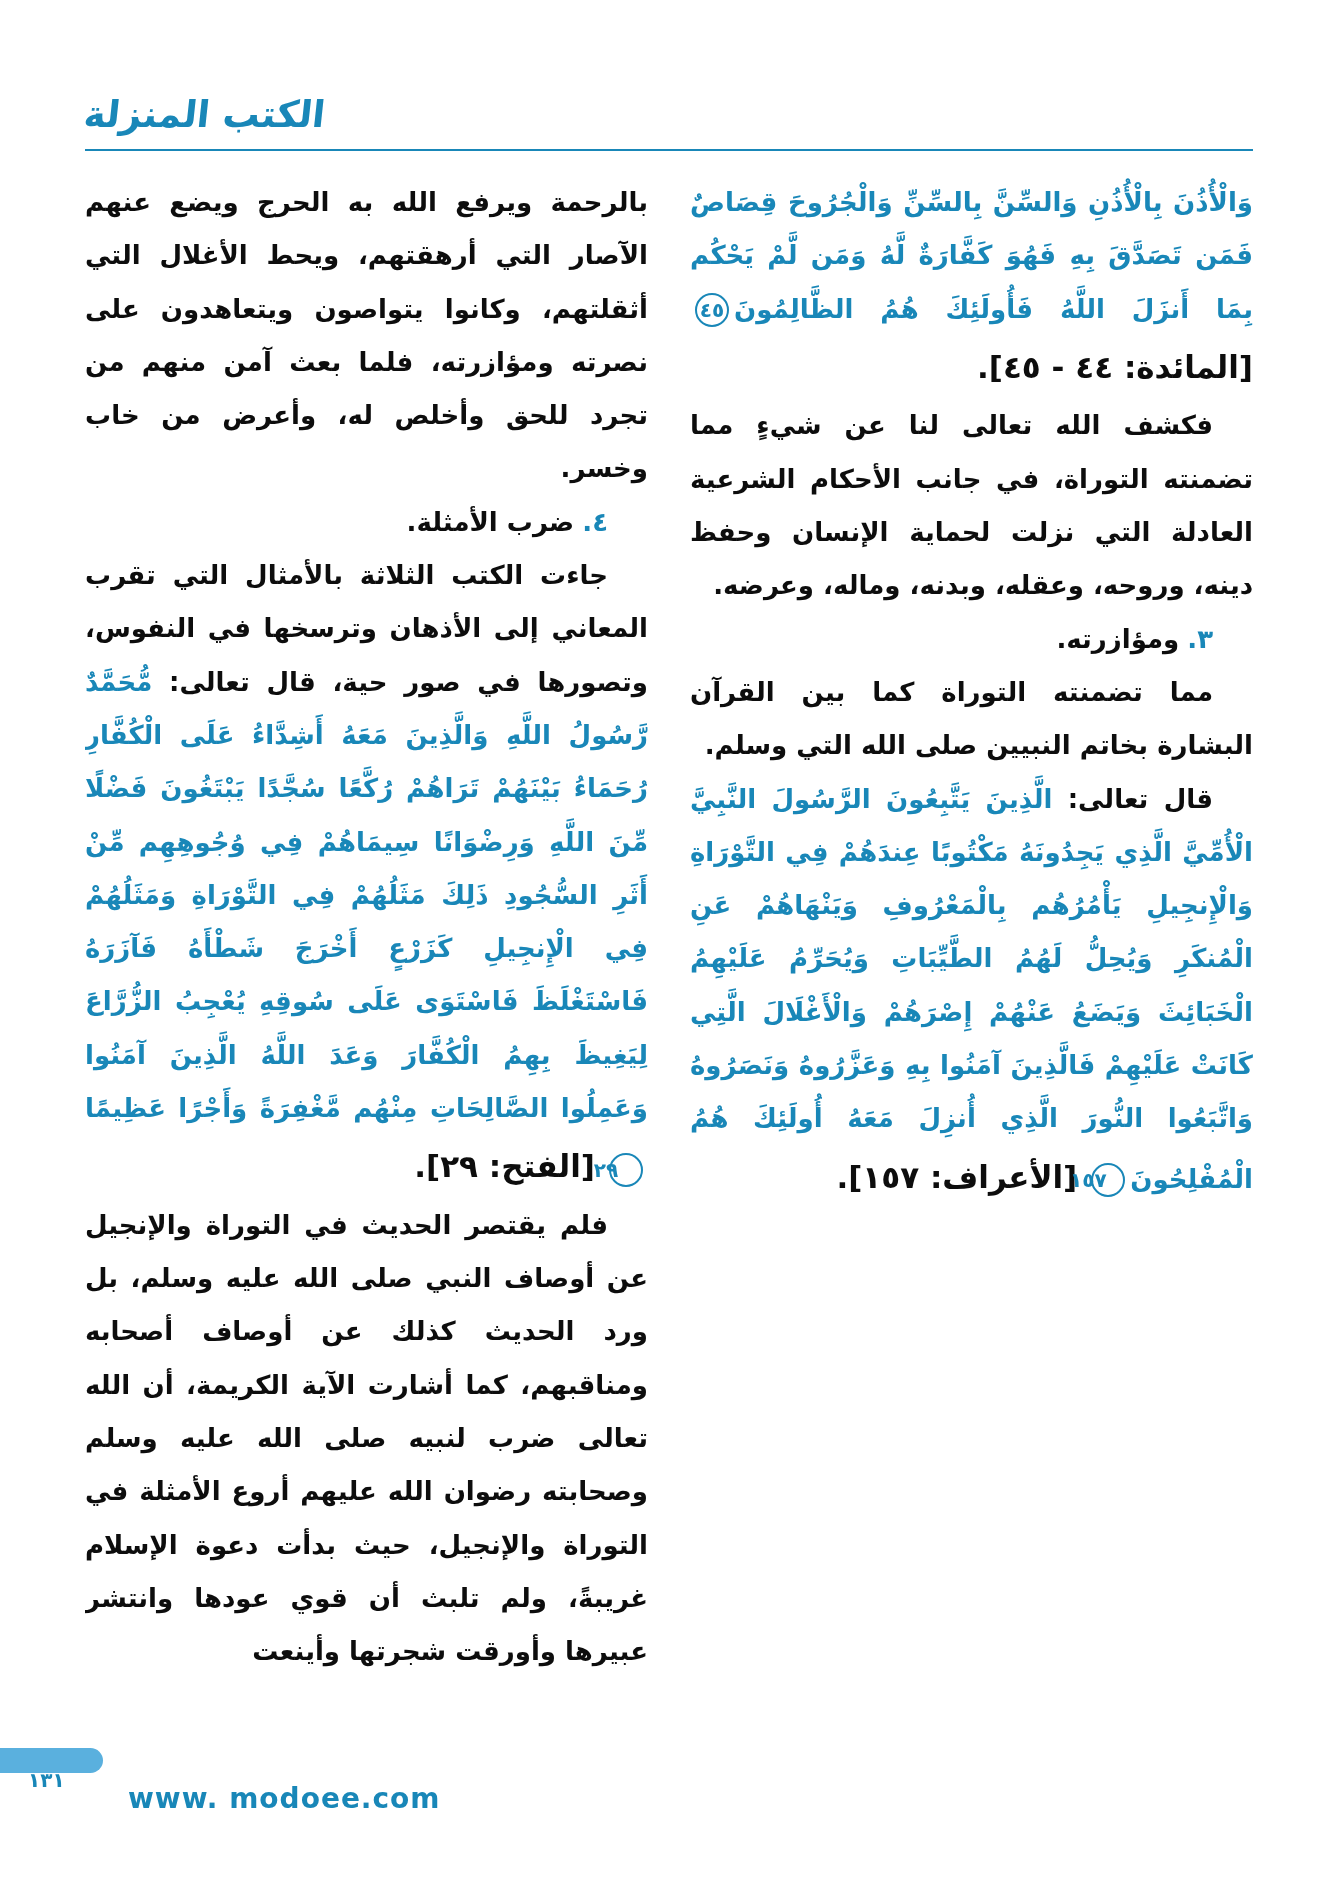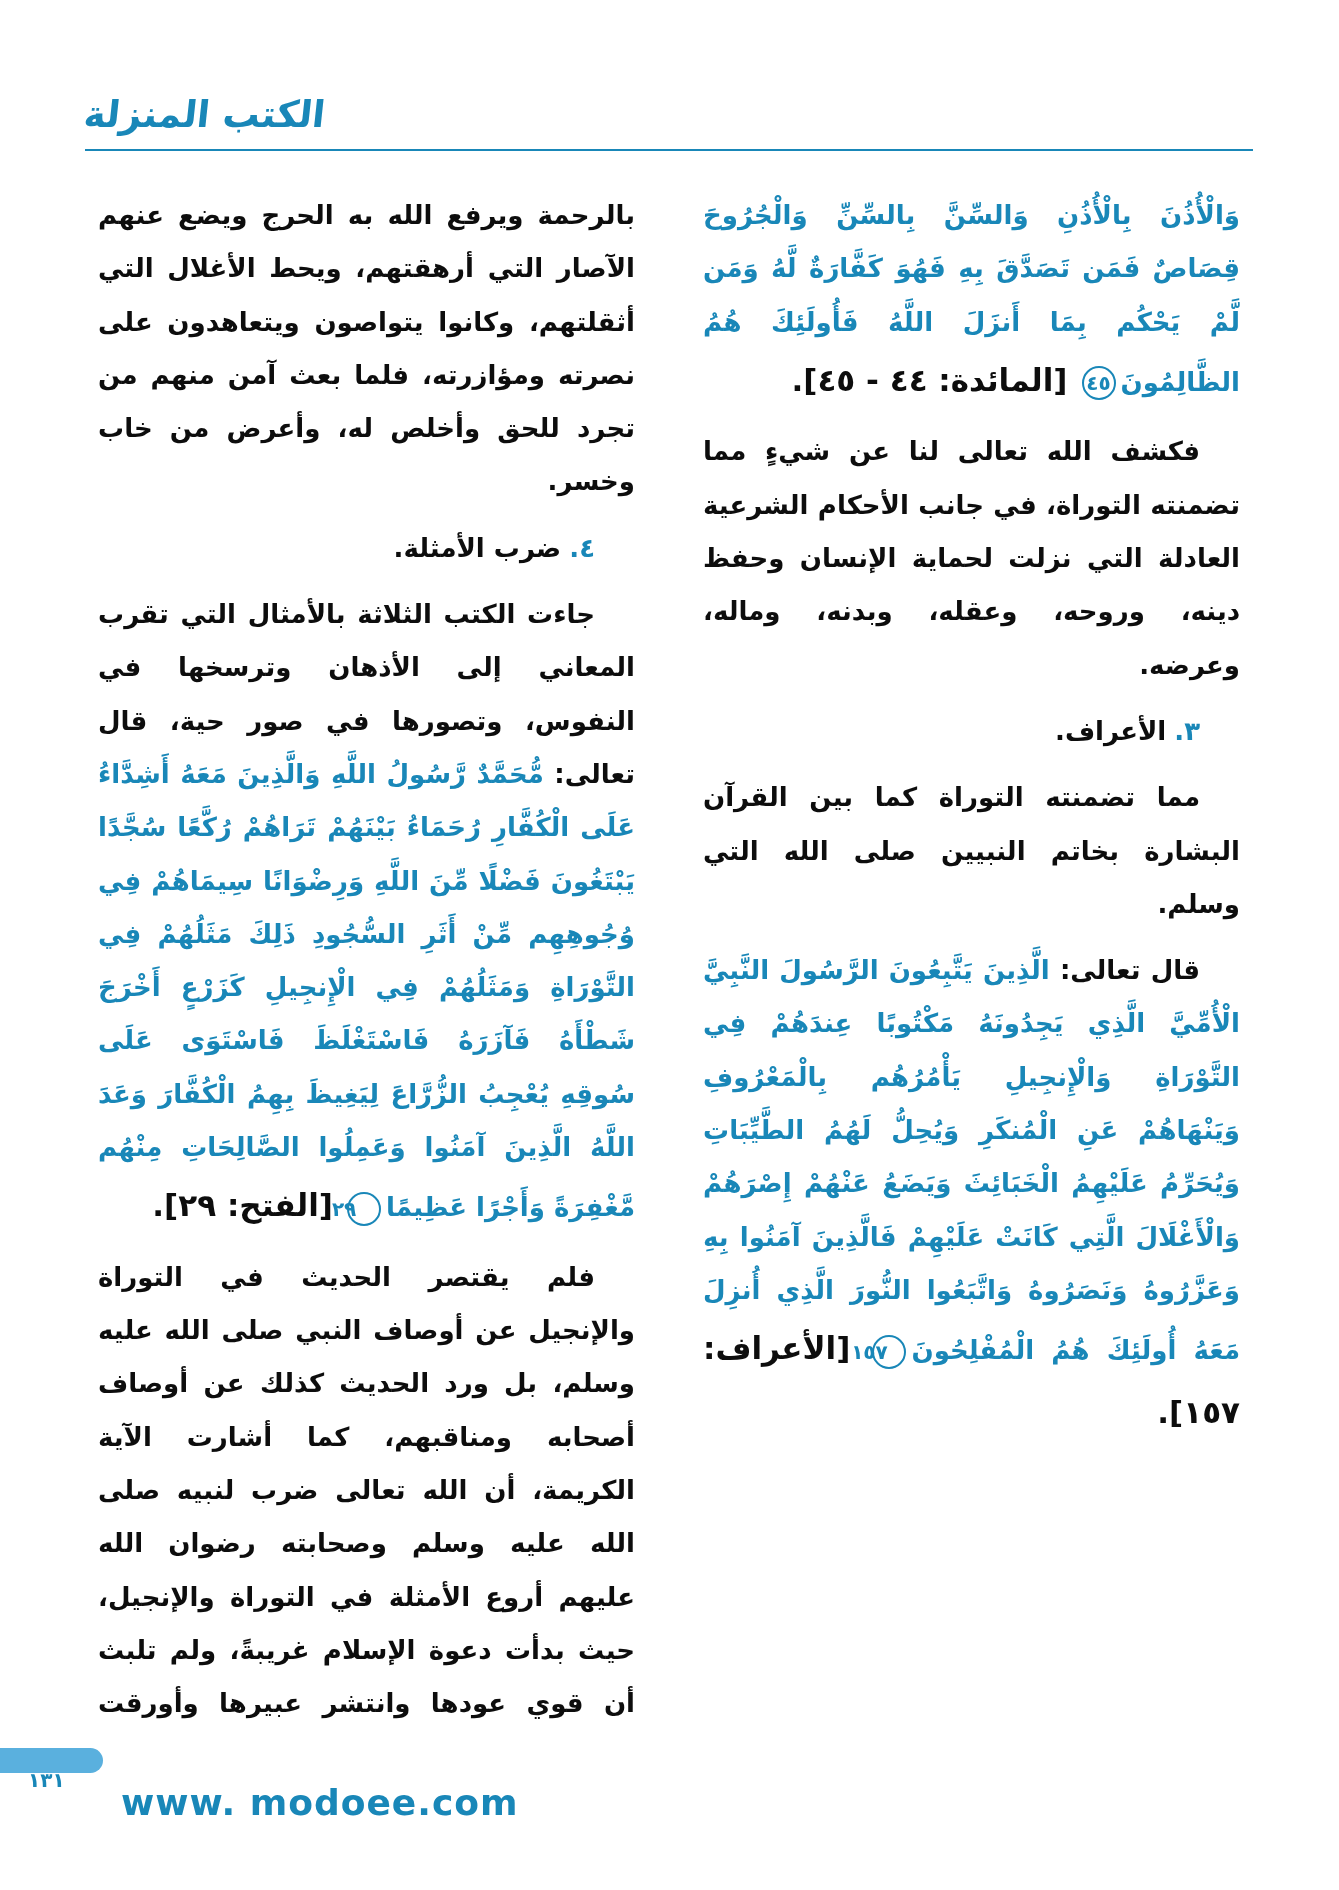--- a/index.html
+++ b/index.html
@@ -25,21 +25,21 @@
   }
   
   .main{
     position:absolute;top:176px;right:86px;left:85px;
     height:1548px;
     display:flex;gap:42px;
     overflow:hidden;
   }
   .col{flex:1 1 0;min-width:0;}
   .para{
-    margin:13px;
+    margin:0;
     font-size:26px;
     line-height:2.05;
     text-align:justify;
     color:#0d0d0d;
     font-weight:bold;
   }
   .para.indent{text-indent:40px;}
   .quran{color:#1987b8;font-weight:bold;}
   .ref{color:#0d0d0d;font-size:31px;}
   .heading .num{color:#1987b8;margin-left:8px;}
@@ -57,41 +57,41 @@
     width:103px;height:25px;
     background:#5ab0de;
     border-radius:0 14px 14px 0;
   }
   .page-number{
     position:absolute;top:1768px;left:28px;
     color:#1987b8;font-size:20px;font-weight:bold;
     direction:ltr;
   }
   .website{
-    position:absolute;top:1782px;left:121px;
-    color:#1987b8;font-size:36px;font-weight:bold;
+    position:absolute;top:1782px;left:128px;
+    color:#1987b8;font-size:28px;font-weight:bold;
     direction:ltr;letter-spacing:1px;
   }
 </style>
 </head>
 <body>
 
 <div class="page">
 
   <div class="logo">الكتب المنزلة</div>
   <div class="header-rule"></div>
 
   <div class="main">
 
     <div class="col">
       <p class="para"><span class="quran">وَالْأُذُنَ بِالْأُذُنِ وَالسِّنَّ بِالسِّنِّ وَالْجُرُوحَ قِصَاصٌ فَمَن تَصَدَّقَ بِهِ فَهُوَ كَفَّارَةٌ لَّهُ وَمَن لَّمْ يَحْكُم بِمَا أَنزَلَ اللَّهُ فَأُولَئِكَ هُمُ الظَّالِمُونَ</span><span class="ayah-marker">٤٥</span> <span class="ref">[المائدة: ٤٤ - ٤٥].</span></p>
 
       <p class="para indent">فكشف الله تعالى لنا عن شيءٍ مما تضمنته التوراة، في جانب الأحكام الشرعية العادلة التي نزلت لحماية الإنسان وحفظ دينه، وروحه، وعقله، وبدنه، وماله، وعرضه.</p>
 
-      <p class="para indent heading"><span class="num">٣.</span><span>الأعراف.</span></p>
+      <p class="para indent heading"><span class="num">٣.</span><span>ومؤازرته.</span></p>
 
       <p class="para indent">مما تضمنته التوراة كما بين القرآن البشارة بخاتم النبيين صلى الله التي وسلم.</p>
 
       <p class="para indent"><span>قال تعالى:</span> <span class="quran">الَّذِينَ يَتَّبِعُونَ الرَّسُولَ النَّبِيَّ الْأُمِّيَّ الَّذِي يَجِدُونَهُ مَكْتُوبًا عِندَهُمْ فِي التَّوْرَاةِ وَالْإِنجِيلِ يَأْمُرُهُم بِالْمَعْرُوفِ وَيَنْهَاهُمْ عَنِ الْمُنكَرِ وَيُحِلُّ لَهُمُ الطَّيِّبَاتِ وَيُحَرِّمُ عَلَيْهِمُ الْخَبَائِثَ وَيَضَعُ عَنْهُمْ إِصْرَهُمْ وَالْأَغْلَالَ الَّتِي كَانَتْ عَلَيْهِمْ فَالَّذِينَ آمَنُوا بِهِ وَعَزَّرُوهُ وَنَصَرُوهُ وَاتَّبَعُوا النُّورَ الَّذِي أُنزِلَ مَعَهُ أُولَئِكَ هُمُ الْمُفْلِحُونَ</span><span class="ayah-marker">١٥٧</span> <span class="ref">[الأعراف: ١٥٧].</span></p>
 
     </div>
 
     <div class="col">
       <p class="para">بالرحمة ويرفع الله به الحرج ويضع عنهم الآصار التي أرهقتهم، ويحط الأغلال التي أثقلتهم، وكانوا يتواصون ويتعاهدون على نصرته ومؤازرته، فلما بعث آمن منهم من تجرد للحق وأخلص له، وأعرض من خاب وخسر.</p>
 

